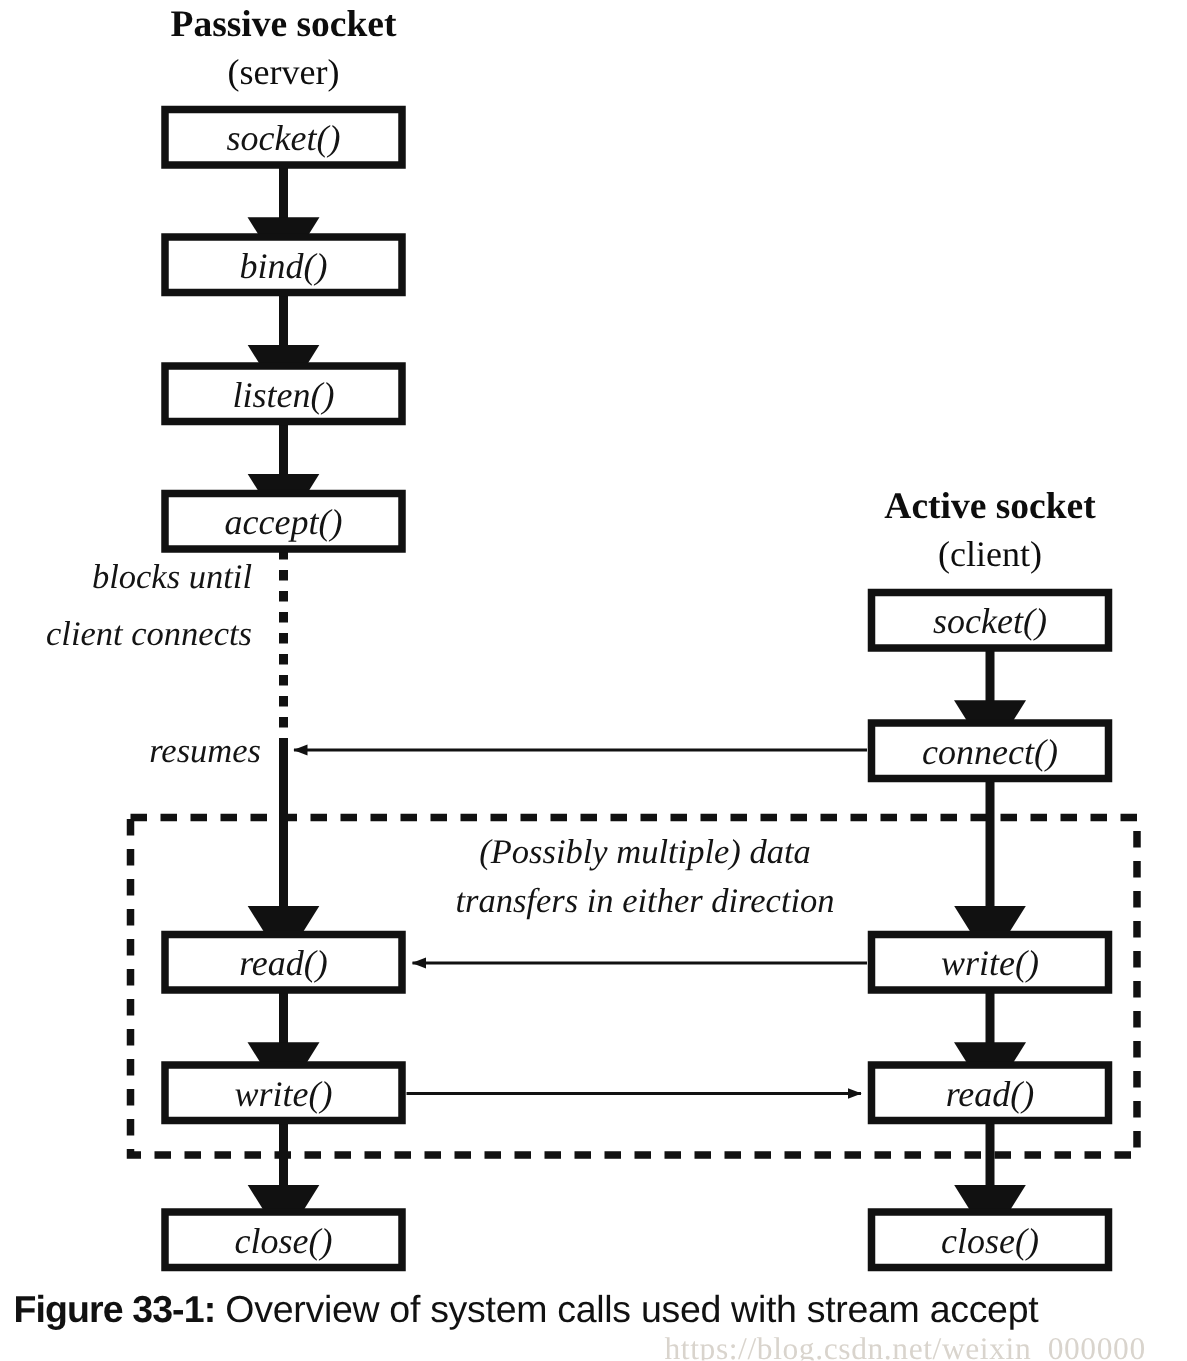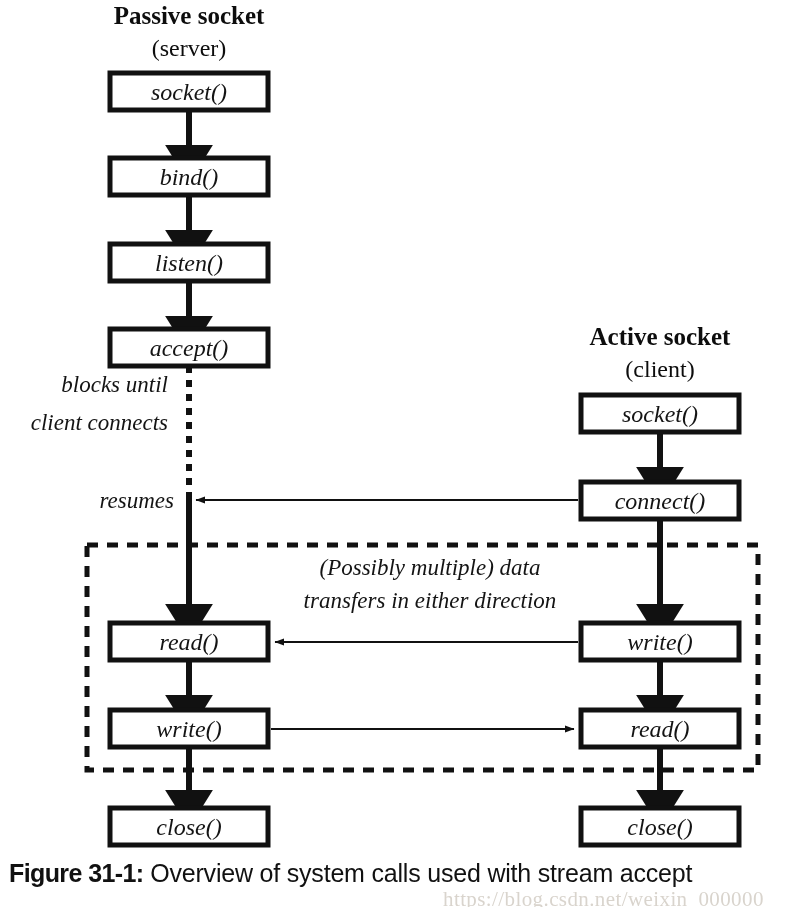--- a/index.html
+++ b/index.html
@@ -203,15 +203,15 @@
     <text class="annot" x="168" y="430" text-anchor="end">client connects</text>
     <text class="annot" x="174" y="508" text-anchor="end">resumes</text>
     <text class="annot" x="430" y="575" text-anchor="middle">(Possibly multiple) data</text>
     <text class="annot" x="430" y="608" text-anchor="middle">transfers in either direction</text>
   </svg>
 </div>
 
 <div class="caption-bar">
   <div class="watermark">https://blog.csdn.net/weixin_000000</div>
   <div class="caption-text">
-    <span class="fig-num">Figure 31-1:</span><span> Overview of system calls used with stream accept</span>
+    <span class="fig-num">Figure 33-1:</span><span> Overview of system calls used with stream accept</span>
   </div>
 </div>
 
 </body></html>

